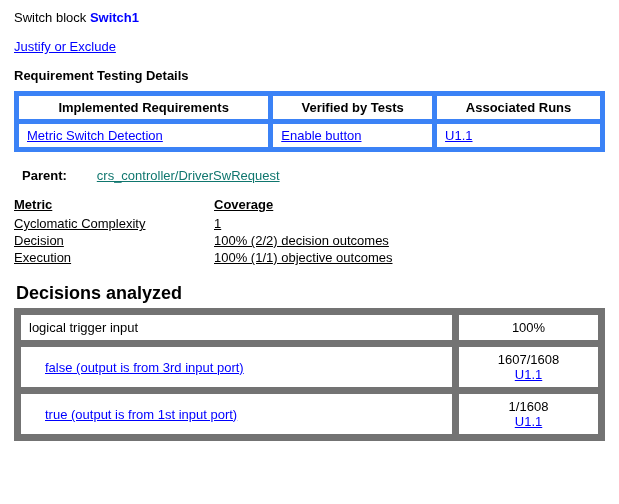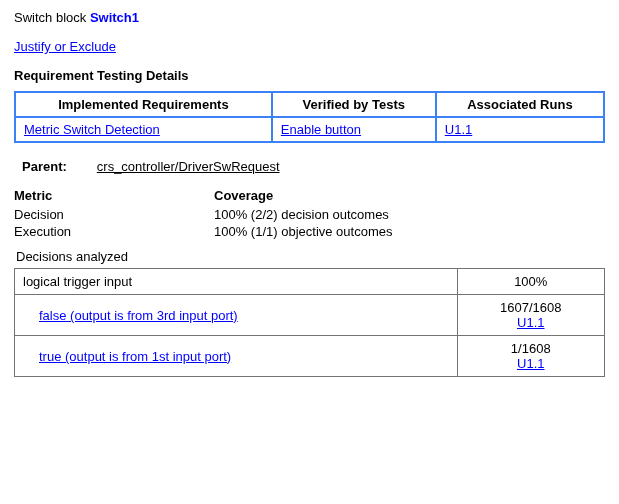--- a/index.html
+++ b/index.html
@@ -34,21 +34,21 @@
       font-weight: bold;
       font-size: 13px;
       margin-bottom: 8px;
     }
     table.req-table {
       border-collapse: collapse;
       width: 100%;
       margin-bottom: 16px;
     }
     table.req-table th, table.req-table td {
-      border: 2px solid #3b82f6;
+      border: 5px solid #3b82f6;
       padding: 4px 8px;
       font-size: 13px;
     }
     table.req-table th {
       font-weight: bold;
       background: #fff;
     }
     table.req-table td a {
       color: #00f;
       text-decoration: underline;
@@ -59,52 +59,53 @@
       align-items: baseline;
       margin-bottom: 14px;
       font-size: 13px;
       padding-left: 8px;
     }
     .parent-label {
       font-weight: bold;
       margin-right: 30px;
     }
     .parent-link {
-      color: #000000;
+      color: #0f766e;
       text-decoration: underline;
       cursor: pointer;
     }
     .metrics-section {
-      margin-bottom: 10px;
+      margin-bottom: 18px;
+      text-decoration: underline;
     }
     .metrics-header {
       display: flex;
       margin-bottom: 4px;
     }
     .metrics-header .col-metric { font-weight: bold; width: 200px; }
     .metrics-header .col-coverage { font-weight: bold; text-align: right; }
     .metric-row {
       display: flex;
       margin-bottom: 2px;
       font-size: 13px;
     }
     .metric-row .col-metric { width: 200px; }
     .metric-row .col-coverage {}
     .decisions-title {
-      font-weight: normal;
-      font-size: 13px;
+      font-weight: bold;
+      font-size: 18px;
       margin-bottom: 4px;
       padding-left: 2px;
     }
     table.decisions-table {
       border-collapse: collapse;
       width: 100%;
     }
     table.decisions-table td {
-      border: 1px solid #737373;
+      border: 7px solid #737373;
       padding: 5px 8px;
       font-size: 13px;
     }
     table.decisions-table .cell-label {
       width: 75%;
     }
     table.decisions-table .cell-value {
       width: 25%;
       text-align: center;
     }
@@ -152,20 +153,24 @@
   <span class="parent-label">Parent:</span>
   <a class="parent-link">crs_controller/DriverSwRequest</a>
 </div>
 
 <div class="metrics-section">
   <div class="metrics-header">
     <span class="col-metric">Metric</span>
     <span class="col-coverage">Coverage</span>
   </div>
   <div class="metric-row">
+    <span class="col-metric">Cyclomatic Complexity</span>
+    <span class="col-coverage">1</span>
+  </div>
+  <div class="metric-row">
     <span class="col-metric">Decision</span>
     <span class="col-coverage">100% (2/2) decision outcomes</span>
   </div>
   <div class="metric-row">
     <span class="col-metric">Execution</span>
     <span class="col-coverage">100% (1/1) objective outcomes</span>
   </div>
 </div>
 
 <div class="decisions-title">Decisions analyzed</div>

